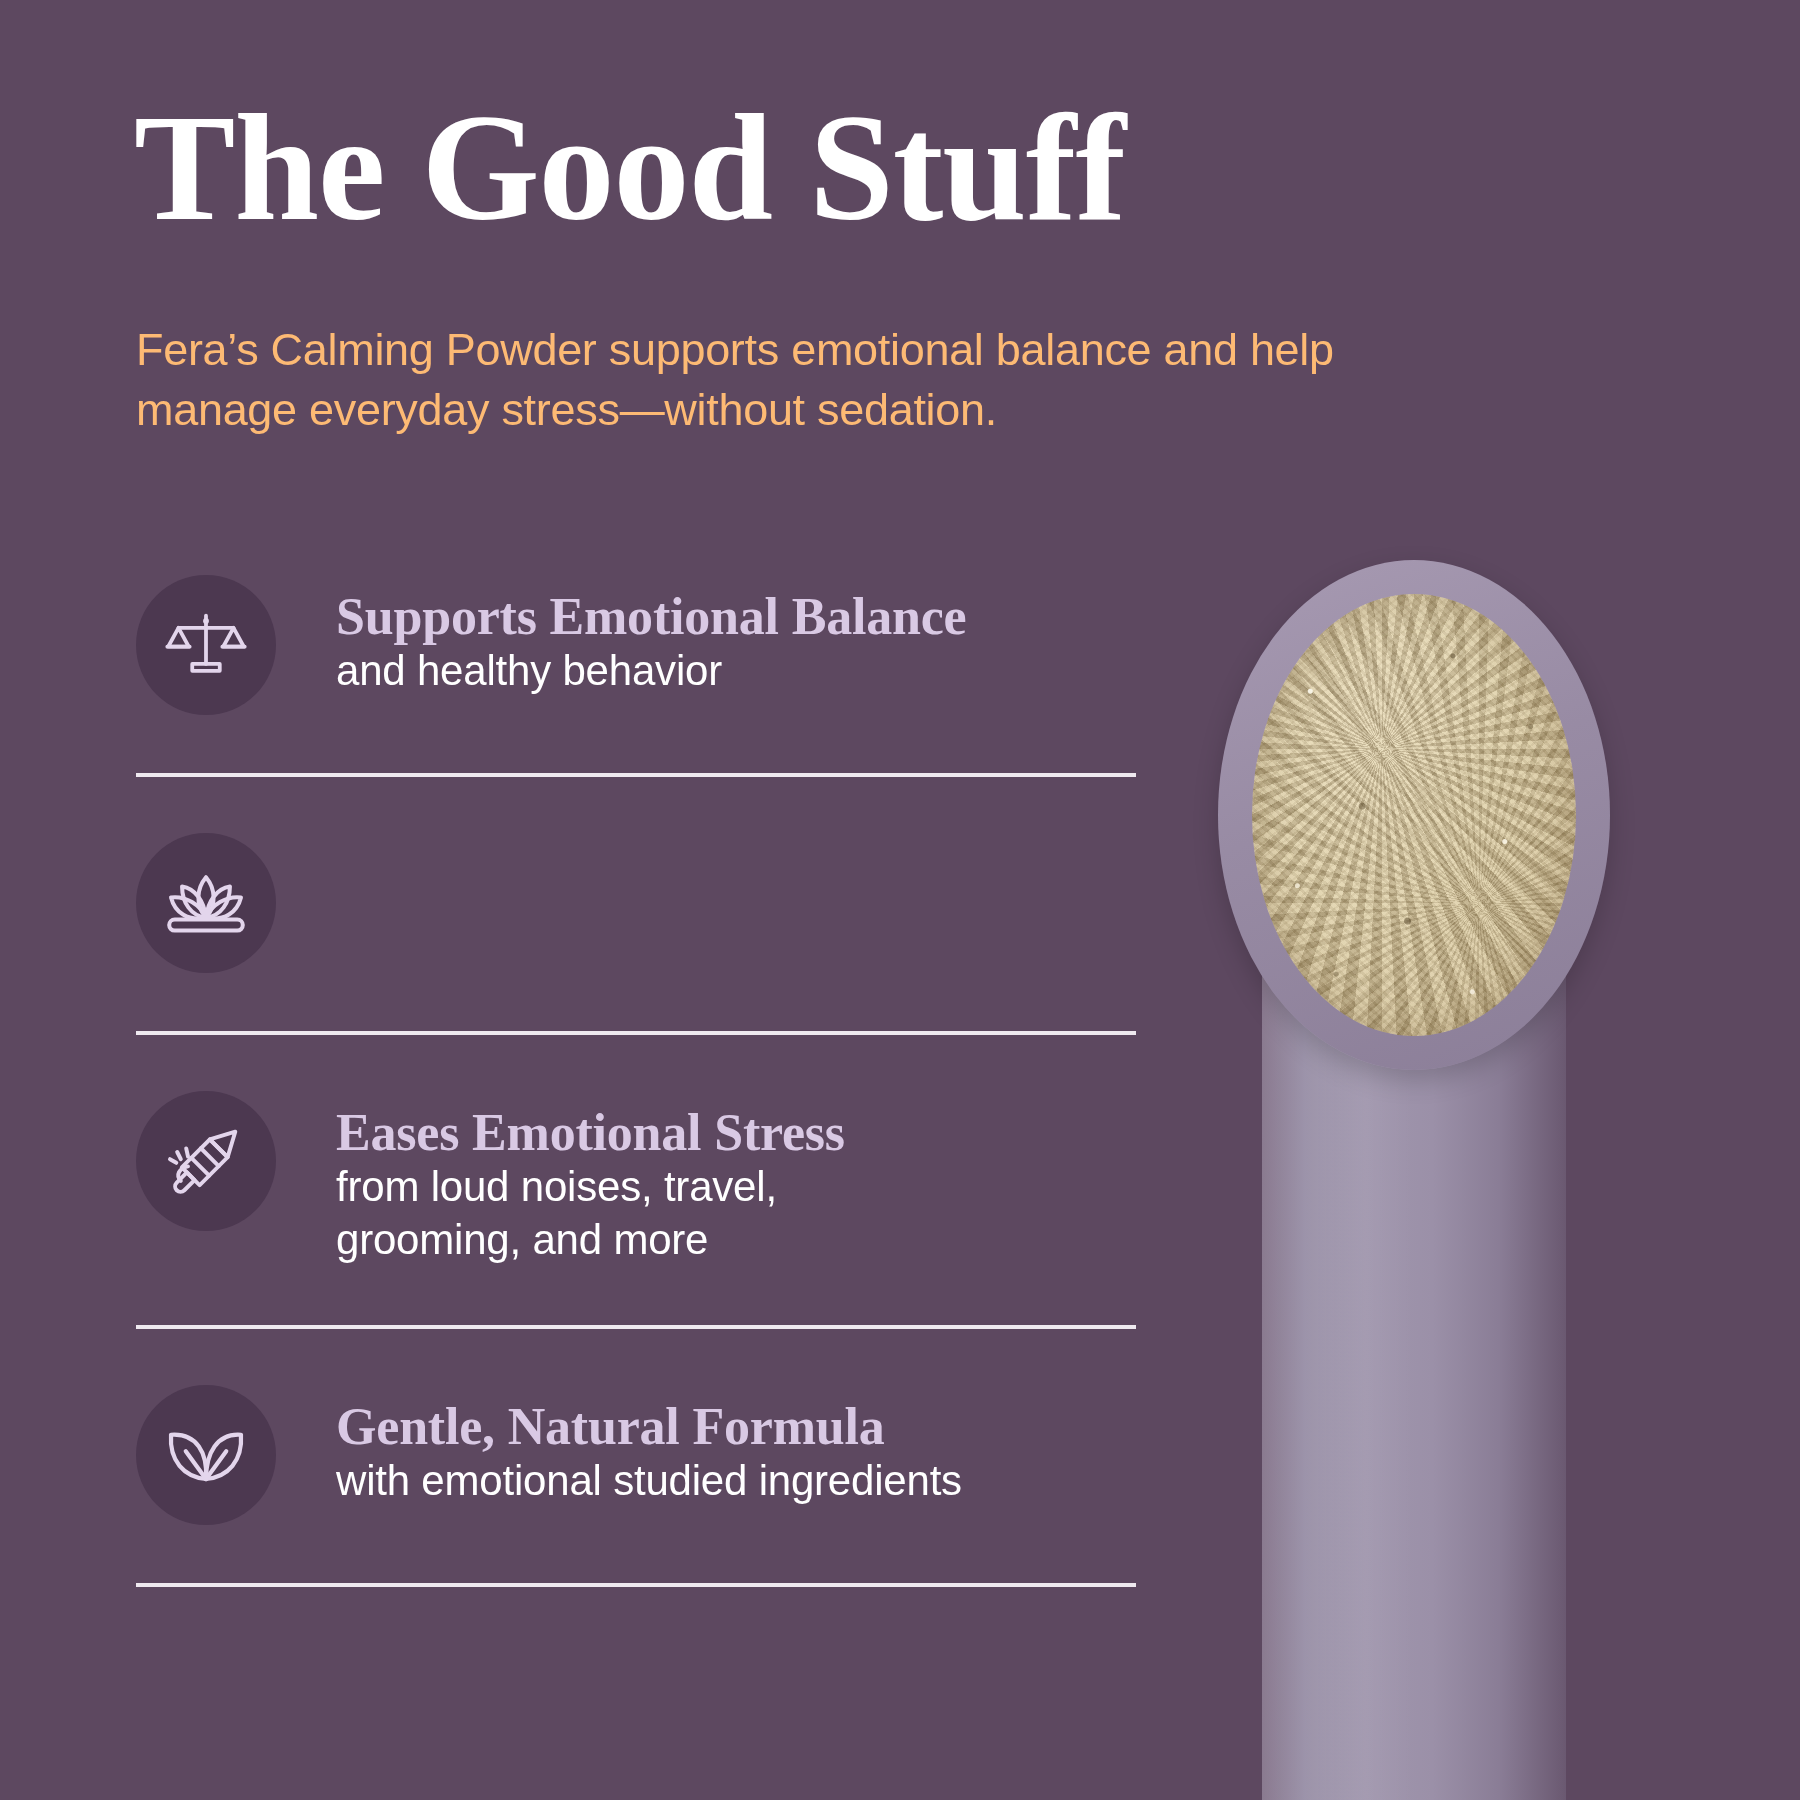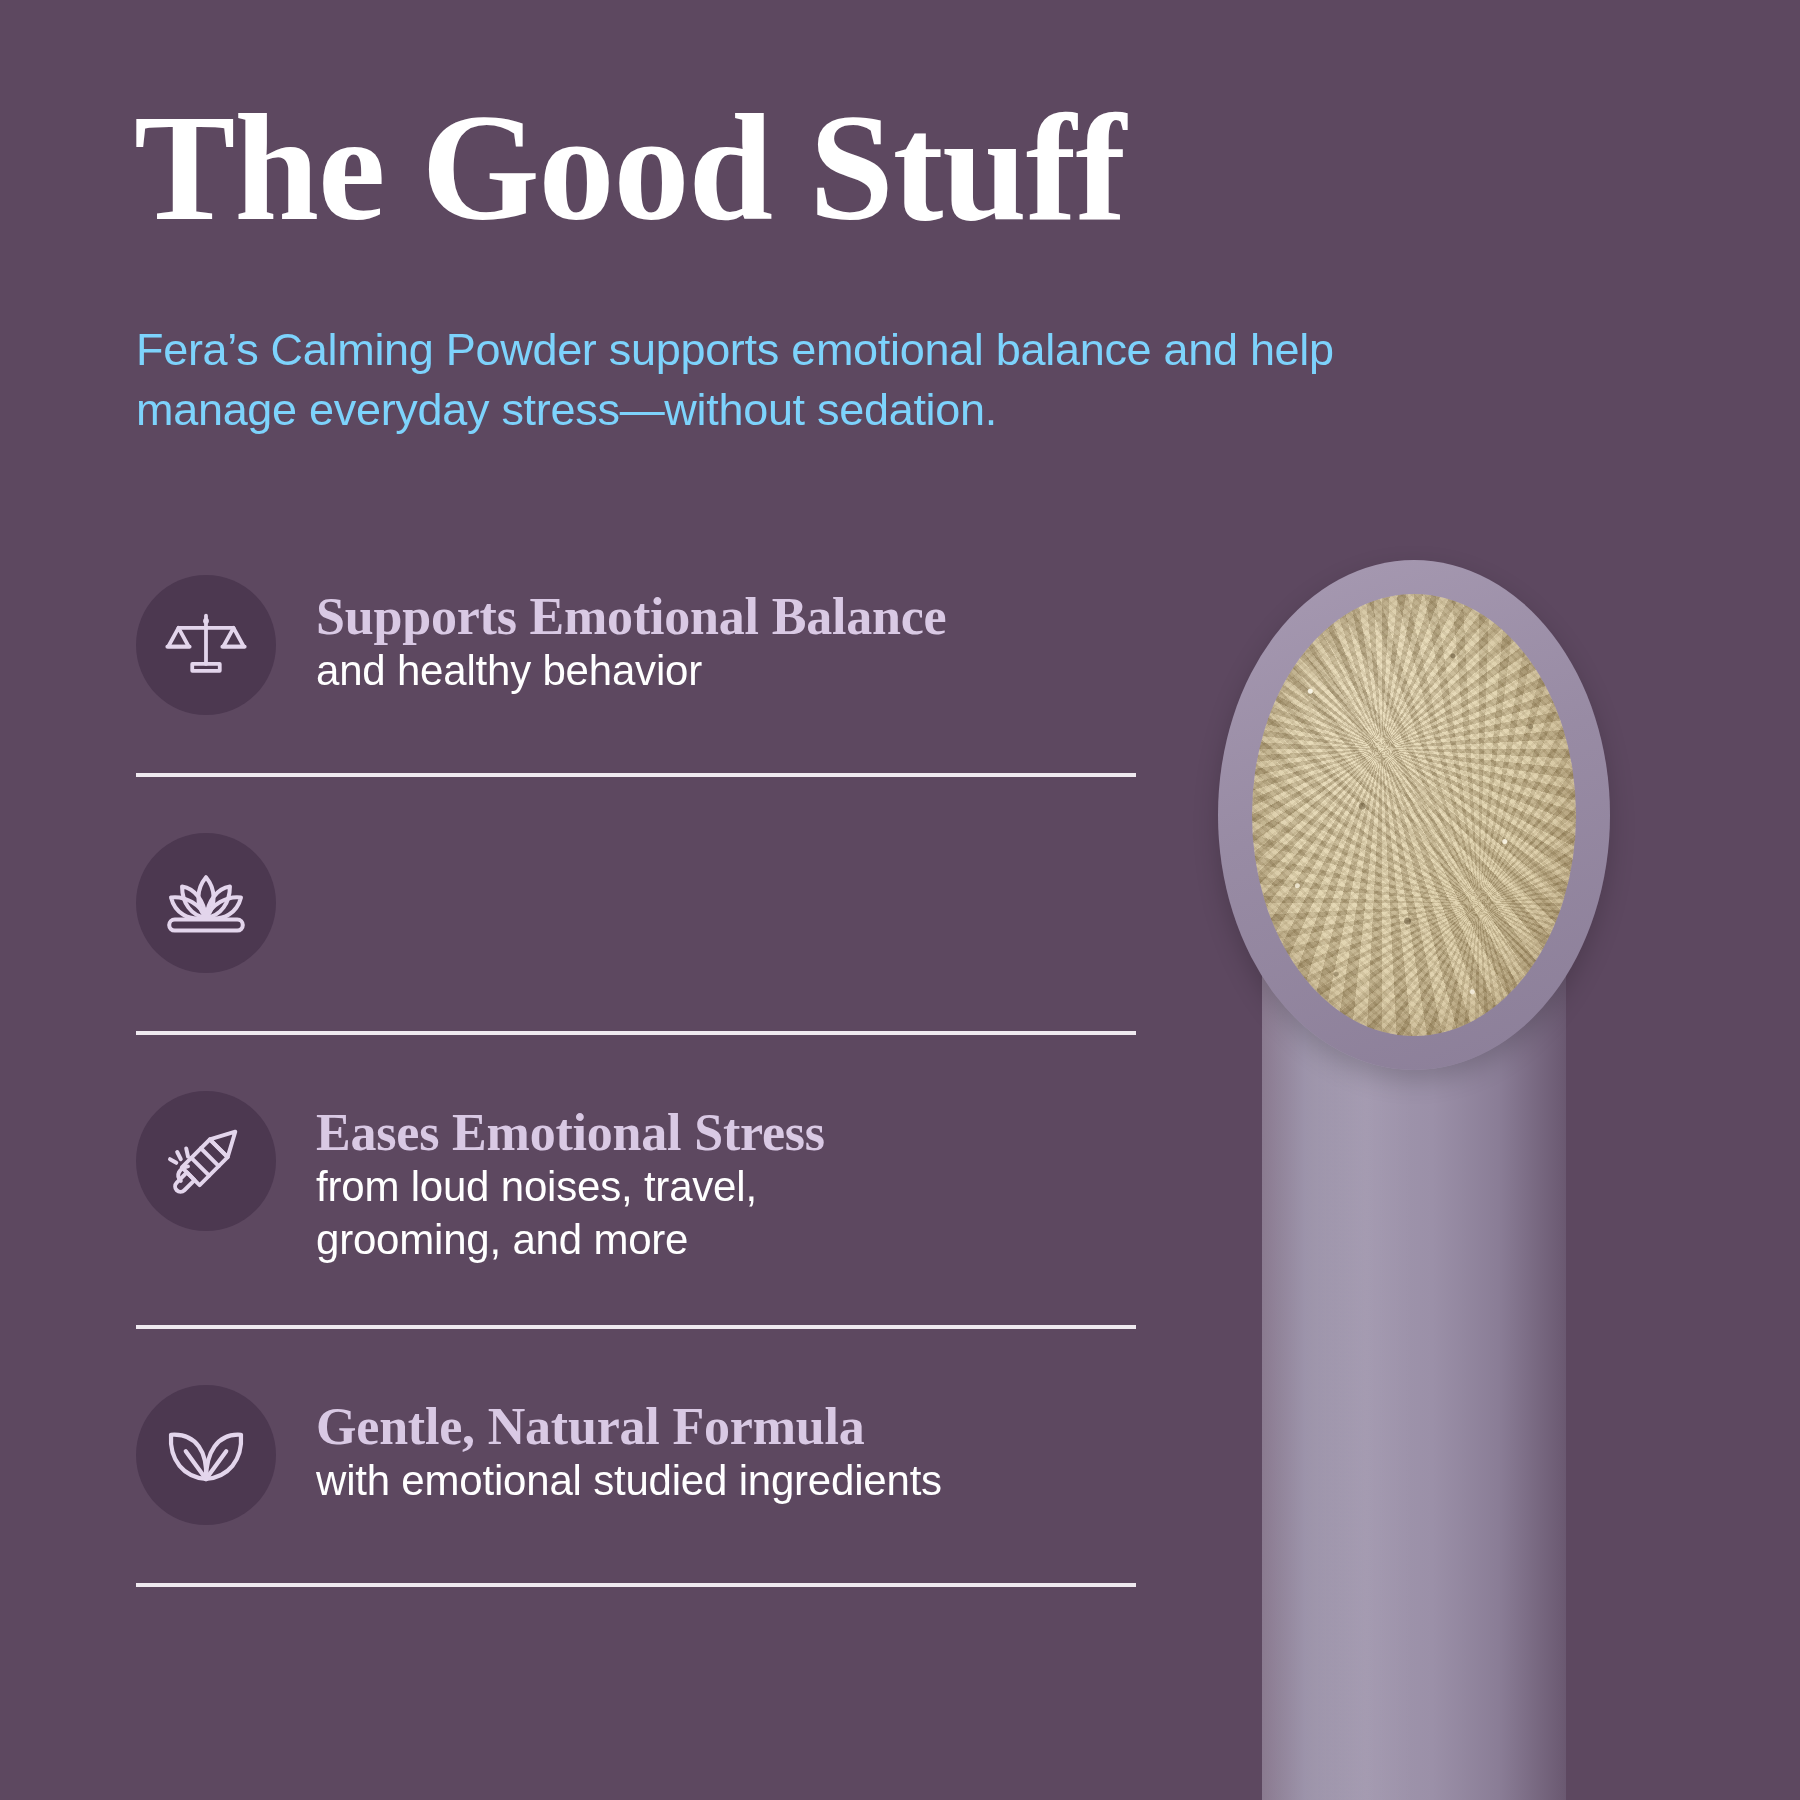--- a/index.html
+++ b/index.html
@@ -98,35 +98,35 @@
     letter-spacing:-1px;
     white-space:nowrap;
   }
 
   #subtitle{
     position:absolute;
     left:136px; top:320px;
     width:1260px;
     font-size:45px;
     line-height:1.33;
-    color:#7dd3fc;
+    color:#fdba74;
     letter-spacing:-.3px;
   }
 
   #features{
     position:absolute;
     left:136px; top:575px;
     width:1000px;
   }
 
   .feature-row{
     position:relative;
     display:flex;
     align-items:flex-start;
-    gap:40px;
+    gap:60px;
   }
 
   .divider{
     height:4px;
     background:#efeaf0;
     width:1000px;
   }
 
   .icon-badge{
     flex:0 0 auto;

